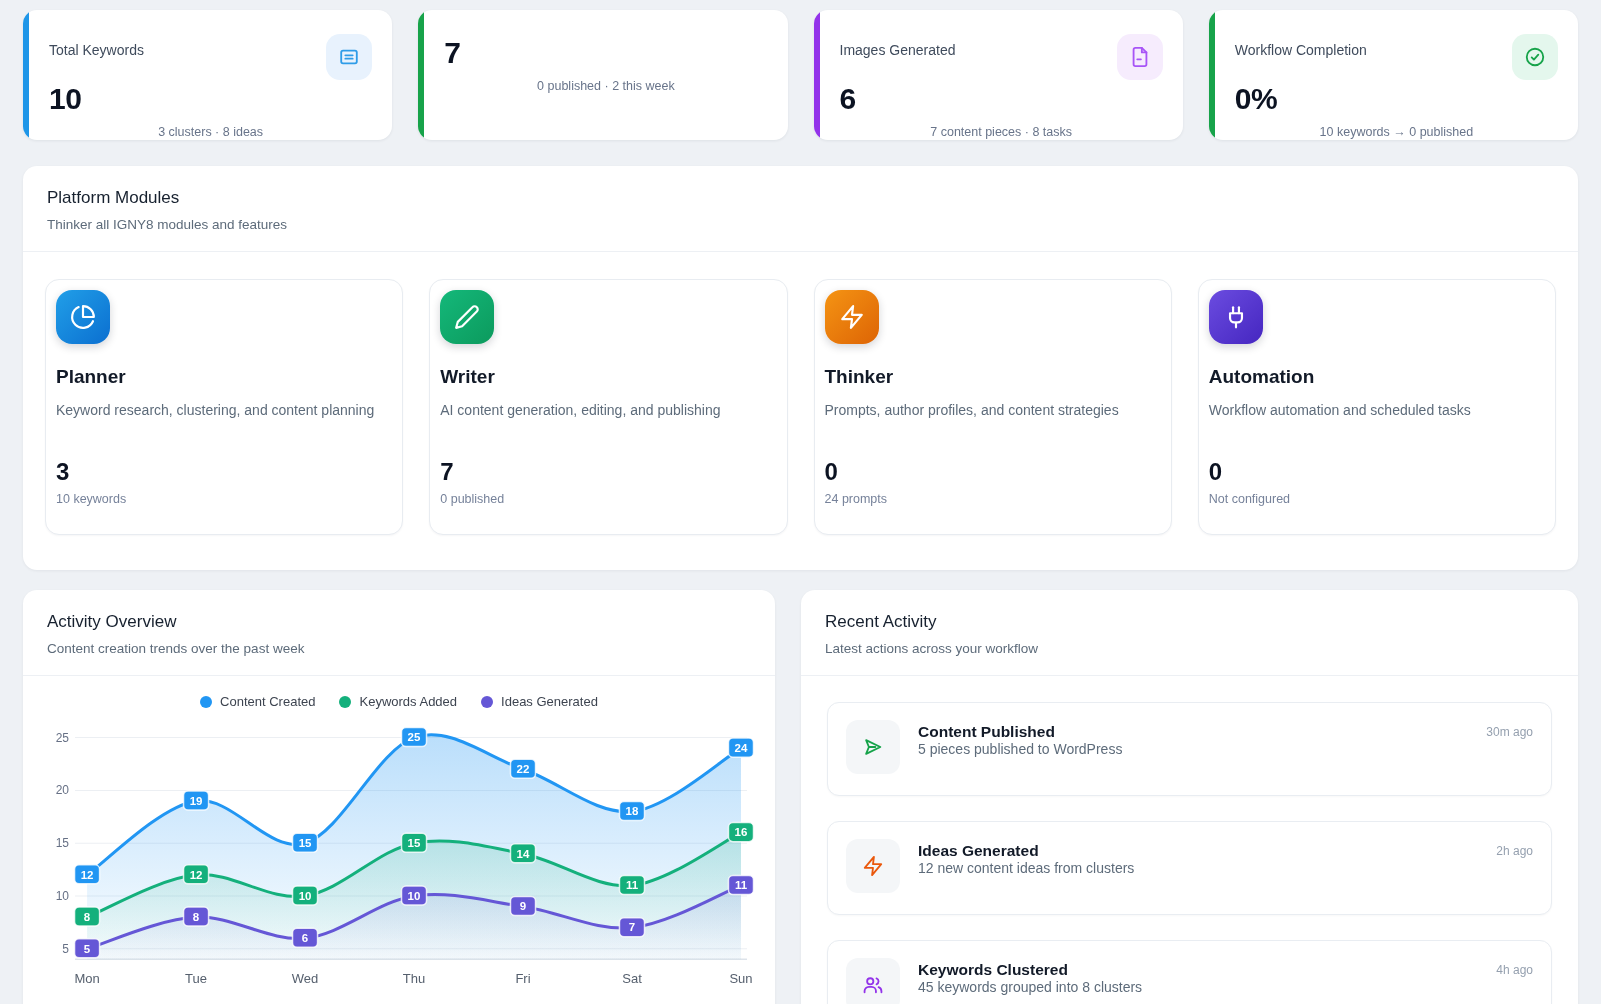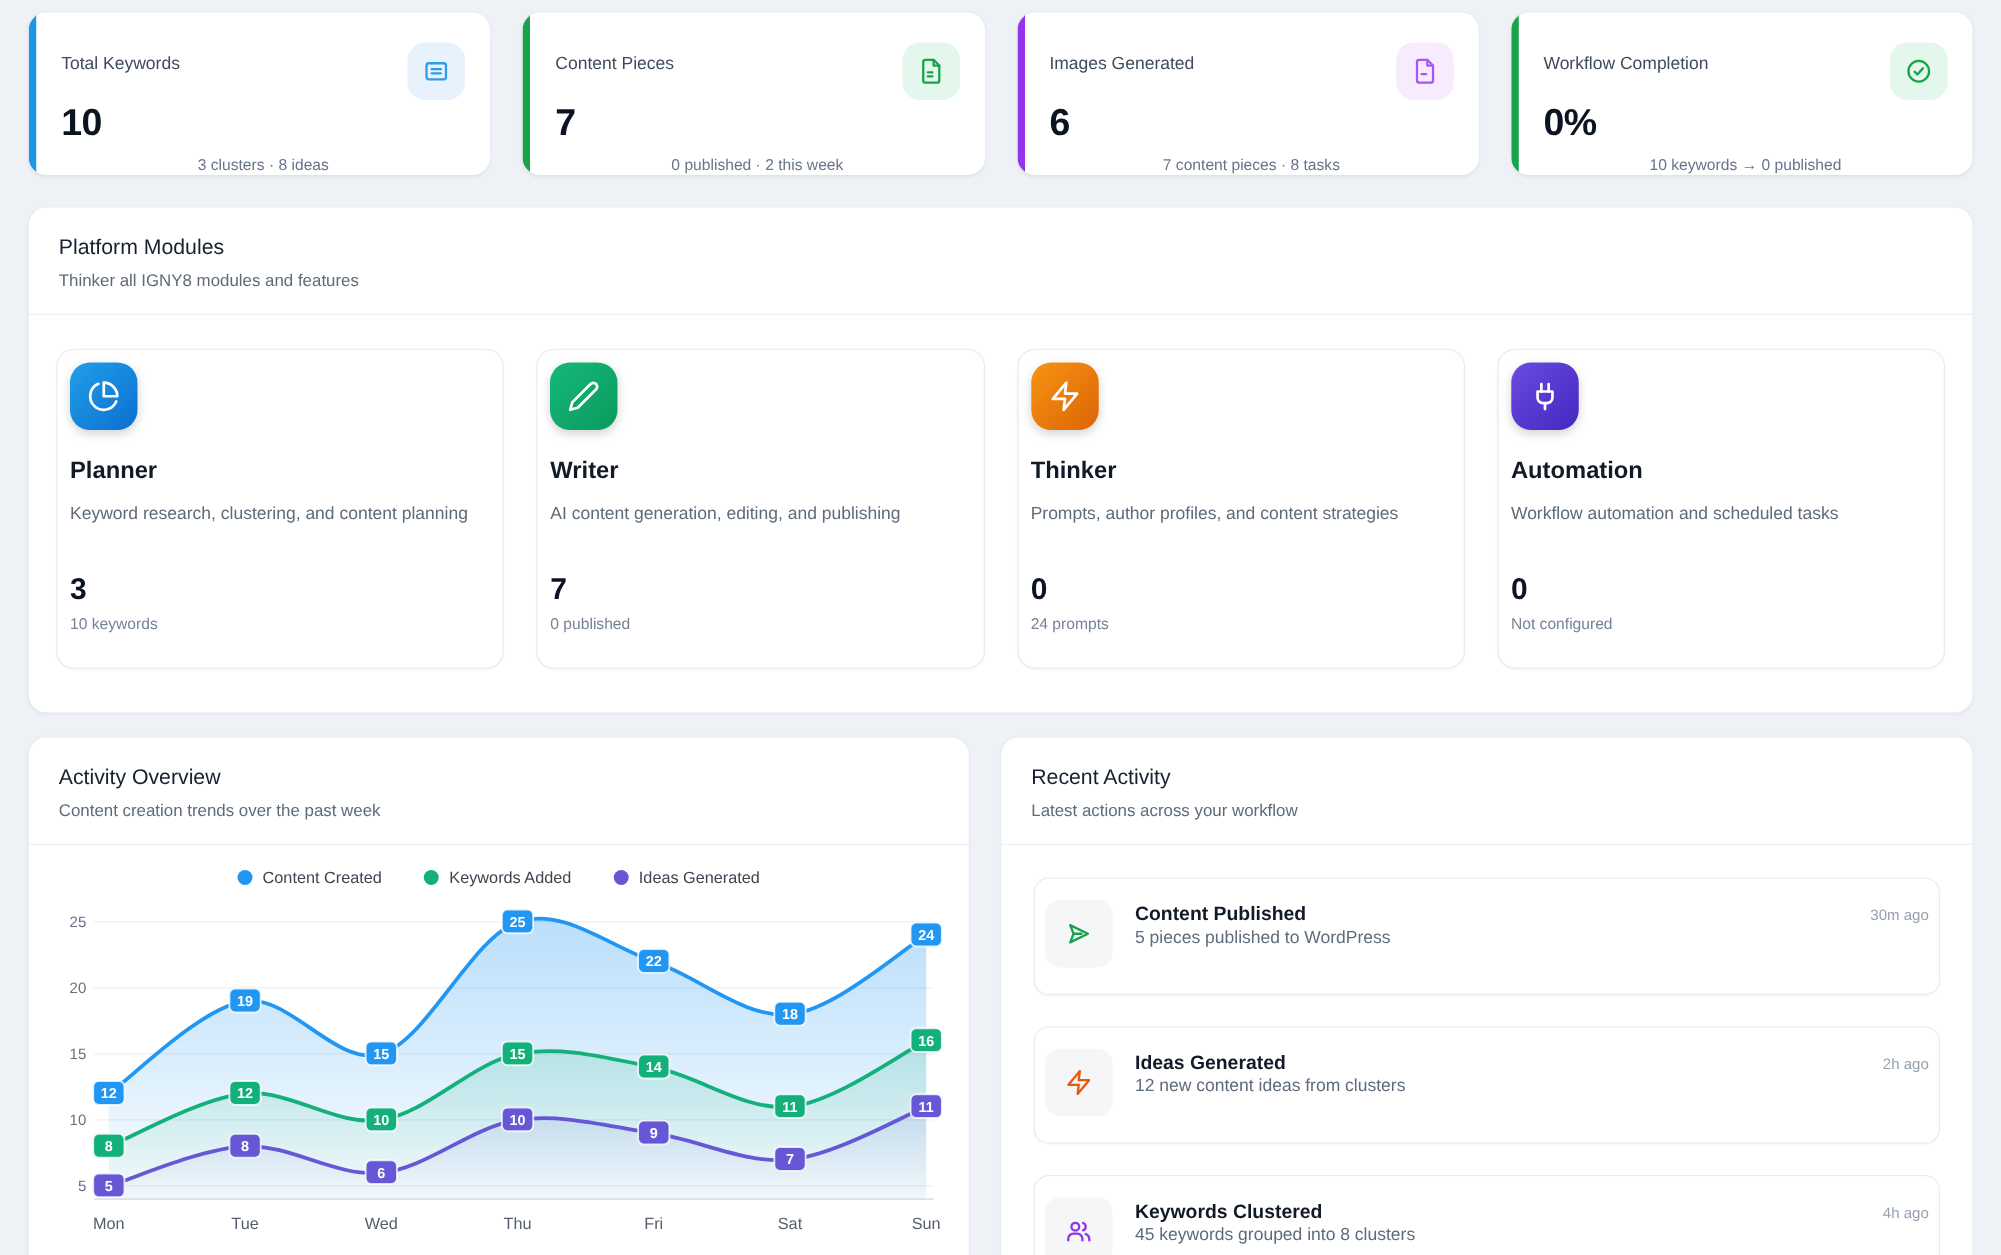--- a/index.html
+++ b/index.html
@@ -53,31 +53,31 @@
   .module-name { font-size:19px; font-weight:700; color:#121a28; margin-top:22px; }
   .module-desc { font-size:14px; color:#5d6b7a; margin-top:12px; line-height:1.5; min-height:42px; }
   .module-value { font-size:24px; font-weight:800; color:#0c1322; margin-top:16px; }
   .module-sub { font-size:12.5px; color:#76829a; margin-top:6px; }
 
   
   .bottom-row { display:grid; grid-template-columns:752px 1fr; gap:26px; }
 
   
   .chart-area { padding:16px 20px 0; }
-  .chart-legend { display:flex; justify-content:center; gap:34px; margin:2px 0 6px; }
+  .chart-legend { display:flex; justify-content:center; gap:24px; margin:2px 0 6px; }
   .legend-item { display:flex; align-items:center; gap:8px; cursor:pointer; }
   .legend-dot { width:12px; height:12px; border-radius:50%; }
   .legend-label { font-size:13px; color:#3d4450; }
   #activity-chart { width:100%; display:block; overflow:visible; }
 
   
   .recent-list { padding:26px 26px 30px; display:flex; flex-direction:column; gap:25px; }
   .recent-item {
     display:flex; gap:18px; align-items:flex-start;
-    border:1px solid #e9edf2; border-radius:12px; padding:17px 8px 21px;
+    border:1px solid #e9edf2; border-radius:12px; padding:17px 18px 21px;
     background:#fff; box-shadow:0 1px 2px rgba(16,24,40,.03);
   }
   .recent-iconbox {
     width:54px; height:54px; border-radius:12px; background:#f4f6f8;
     display:flex; align-items:center; justify-content:center; flex:0 0 auto;
   }
   .recent-iconbox svg { width:22px; height:22px; stroke:currentColor; fill:none;
     stroke-width:2; stroke-linecap:round; stroke-linejoin:round; }
   .recent-body { flex:1; padding-top:3px; }
   .recent-title { font-size:15.5px; font-weight:700; color:#121a28; }
@@ -101,30 +101,20 @@
               <path d="M8 10.2h8M8 13.8h8"></path>
             </svg>
         </div>
       </div>
       <div class="stat-value">10</div>
       <div class="stat-sub">3 clusters · 8 ideas</div>
     </div>
 
     <div class="stat-card">
       <div class="stat-accent" style="background-color: rgb(23, 163, 74);"></div>
-      <div class="stat-top">
-        <div class="stat-label">Content Pieces</div>
-        <div class="stat-iconbox" style="background-color: rgb(228, 247, 237); color: rgb(23, 163, 74);">
-          <svg viewBox="0 0 24 24">
-              <path d="M14 2H7a2 2 0 0 0-2 2v16a2 2 0 0 0 2 2h10a2 2 0 0 0 2-2V7z"></path>
-              <path d="M14 2v5h5"></path>
-              <path d="M9 13h4M9 16.5h4"></path>
-            </svg>
-        </div>
-      </div>
       <div class="stat-value">7</div>
       <div class="stat-sub">0 published · 2 this week</div>
     </div>
 
     <div class="stat-card">
       <div class="stat-accent" style="background-color: rgb(147, 51, 234);"></div>
       <div class="stat-top">
         <div class="stat-label">Images Generated</div>
         <div class="stat-iconbox" style="background-color: rgb(246, 236, 253); color: rgb(168, 85, 247);">
           <svg viewBox="0 0 24 24">

